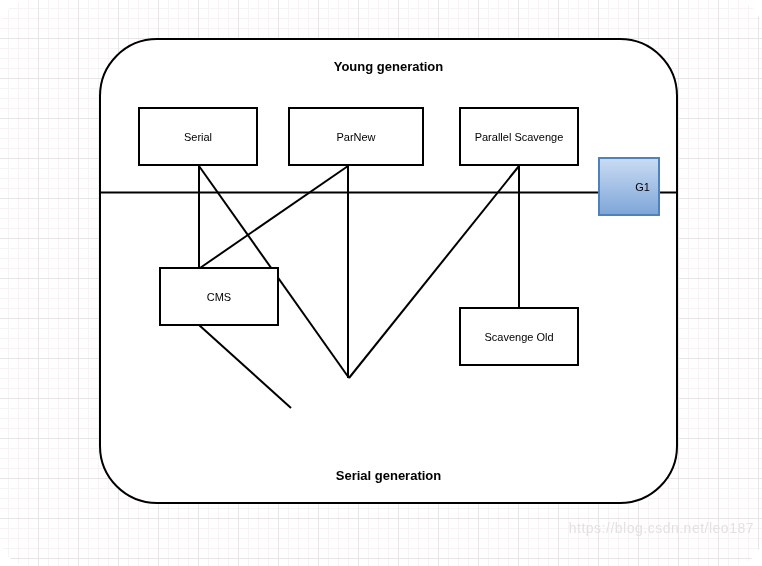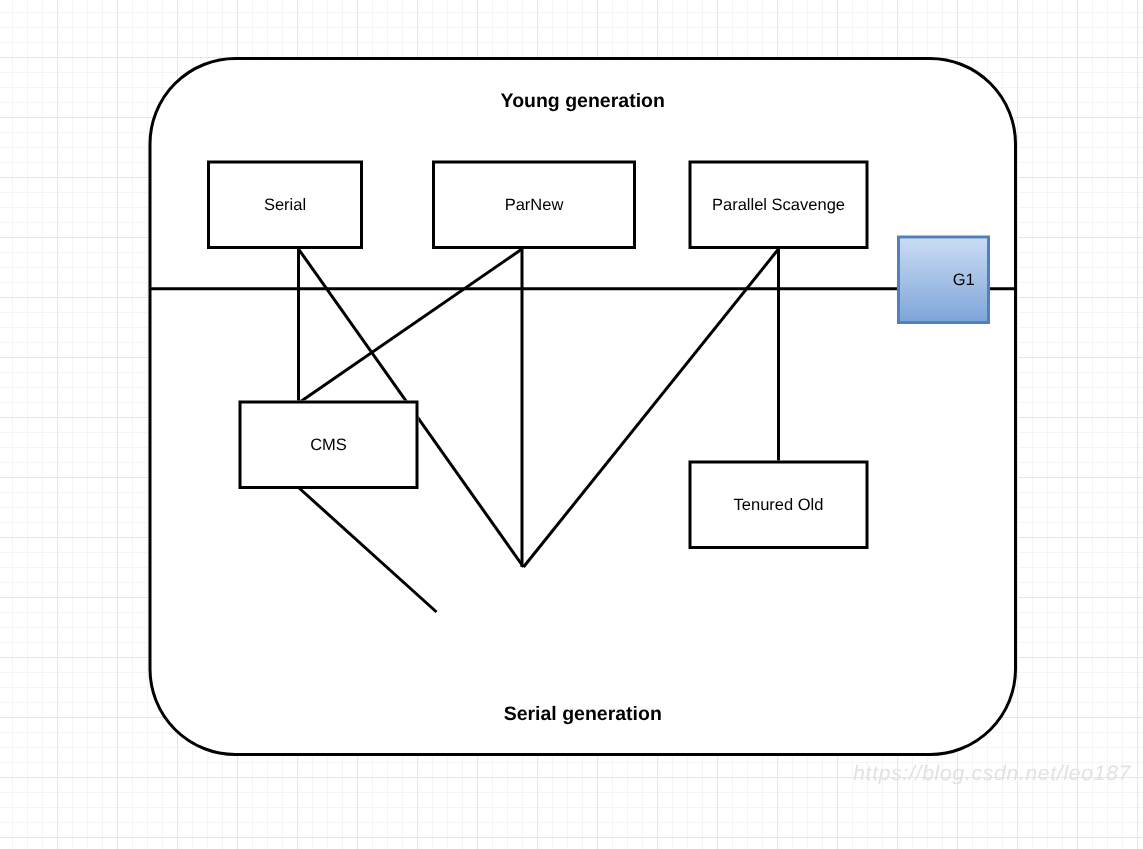--- a/index.html
+++ b/index.html
@@ -13,20 +13,21 @@
     height: 566px;
     overflow: hidden;
     background-color: #ffffff;
     background-image:
       linear-gradient(to right, #e8e5e5 1px, transparent 1px),
       linear-gradient(to bottom, #e8e5e5 1px, transparent 1px),
       linear-gradient(to right, #f5f3f3 1px, transparent 1px),
       linear-gradient(to bottom, #f5f3f3 1px, transparent 1px);
     background-size: 40px 40px, 40px 40px, 10px 10px, 10px 10px;
     background-position: -2px -2px;
+    border-radius: 30px;
   }
   .gen-container {
     position: absolute;
     left: 99px;
     top: 38px;
     width: 579px;
     height: 466px;
     box-sizing: border-box;
     background: #ffffff;
     border: 2.5px solid #000000;
@@ -45,21 +46,21 @@
     border: 2px solid var(--node-border, #000000);
     display: flex;
     flex-direction: column;
     align-items: center;
     justify-content: center;
     font-size: 11px;
     line-height: 14px;
     color: #000000;
     text-align: center;
   }
-  .node-serial          { left: 138px; top: 107px; width: 104px; height: 59px; }
+  .node-serial          { left: 138px; top: 107px; width: 120px; height: 59px; }
   .node-parnew          { left: 288px; top: 107px; width: 136px; height: 59px; }
   .node-parallel-scavenge { left: 459px; top: 107px; width: 120px; height: 59px; }
   .node-cms             { left: 139px; top: 267px; width: 120px; height: 59px; margin-left: 20px; }
   .node-parallel-old    { left: 459px; top: 307px; width: 120px; height: 59px; }
   .node-serial-old      { left: 289px; top: 377px; width: 120px; height: 60px; }
   .node-g1 {
     left: 598px; top: 157px; width: 62px; height: 59px;
     background: linear-gradient(to bottom, var(--g1-fill-top, #c9dbf3), var(--g1-fill-bottom, #7fa6d9));
     border: 2px solid var(--g1-border, #4f81bd);
     padding-left: 27px;
@@ -71,26 +72,25 @@
     text-align: center;
     font-size: 13px;
     font-weight: bold;
     color: #000000;
   }
   .gen-title-young   { top: 59px; }
   .gen-title-tenured { top: 468px; }
   .watermark {
     position: absolute;
     right: 8px;
-    top: 507px;
+    top: 520px;
     font-size: 14px;
     color: var(--watermark, #e3e1e1);
     letter-spacing: 0.5px;
     white-space: nowrap;
-    font-style: italic;
   }
 </style>
 </head>
 <body>
 
 <div class="canvas">
 
   <div class="gen-container"></div>
 
   <svg class="edges" width="762" height="566" viewBox="0 0 762 566">
@@ -120,21 +120,21 @@
 
   <div class="node node-g1">
     <span>G1</span>
   </div>
 
   <div class="node node-cms">
     <span>CMS</span>
   </div>
 
   <div class="node node-parallel-old">
-    <span>Tenured Old</span>
+    <span>Scavenge Old</span>
   </div>
 
 
   <div class="gen-title gen-title-tenured">Serial generation</div>
 
   <div class="watermark">https://blog.csdn.net/leo187</div>
 
 </div>
 
 </body></html>

